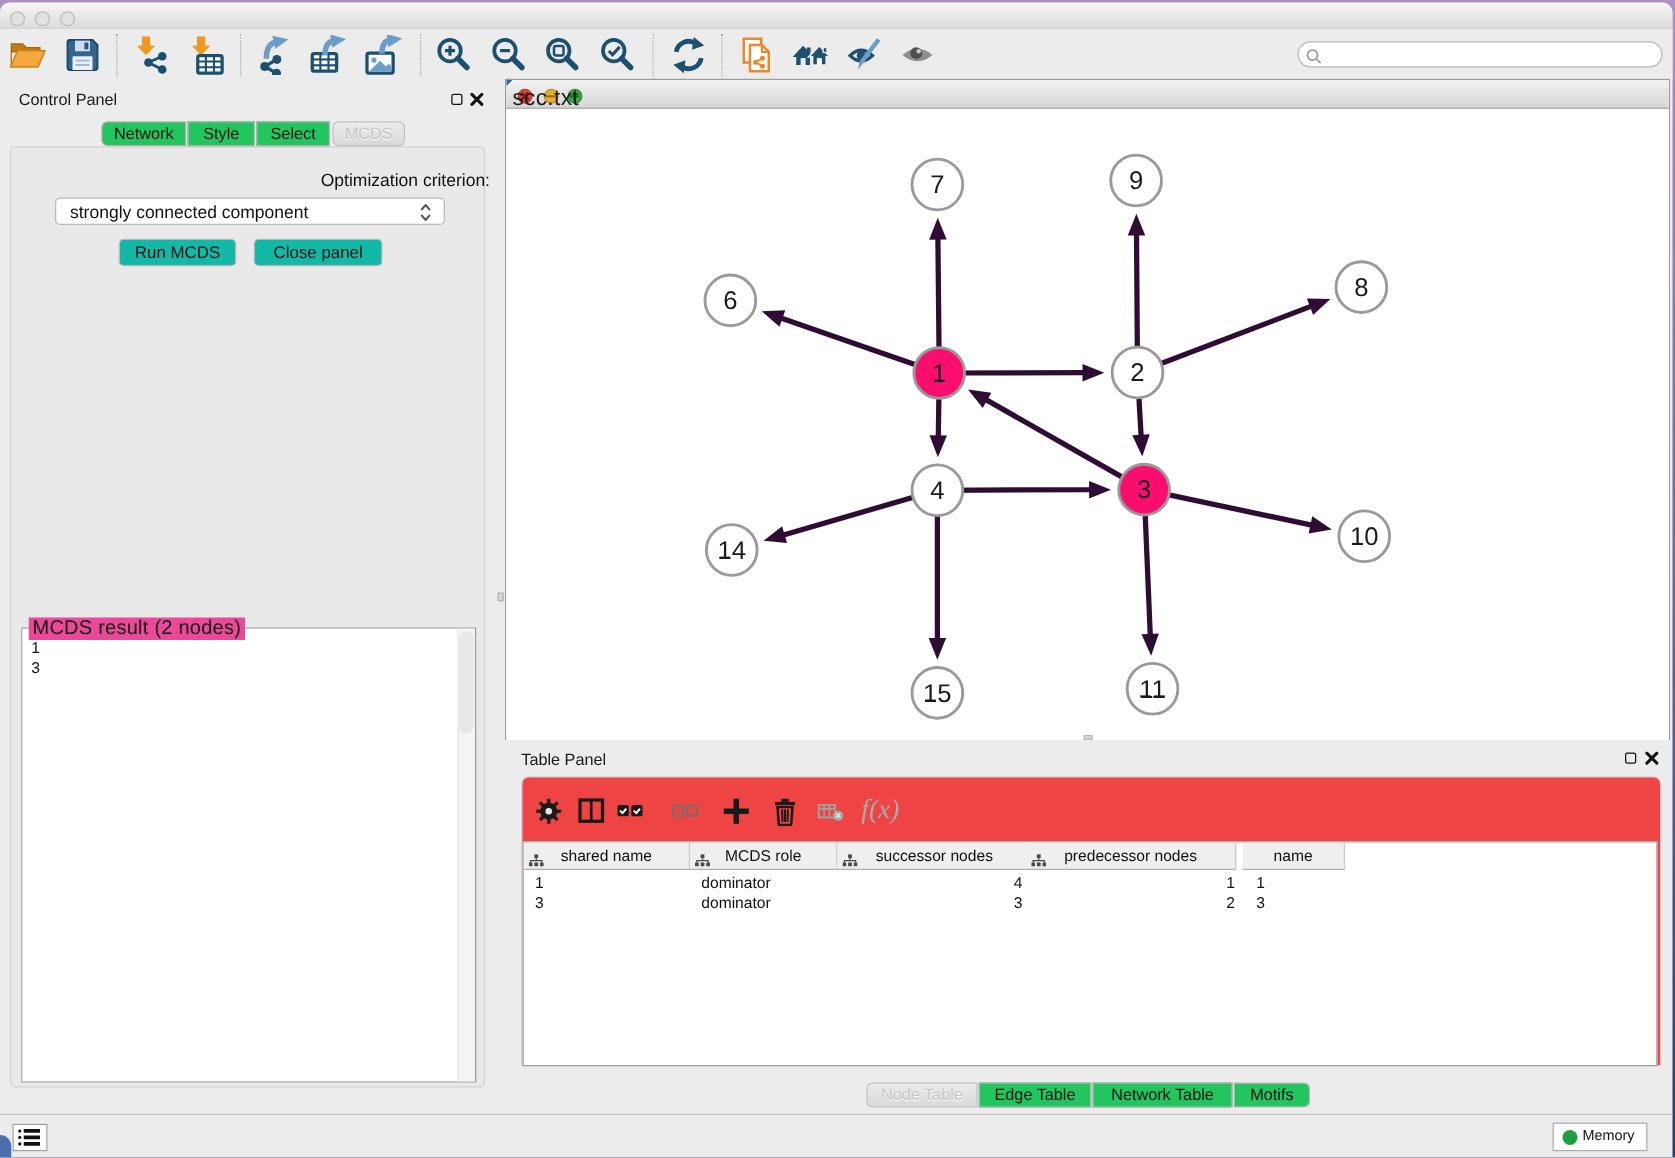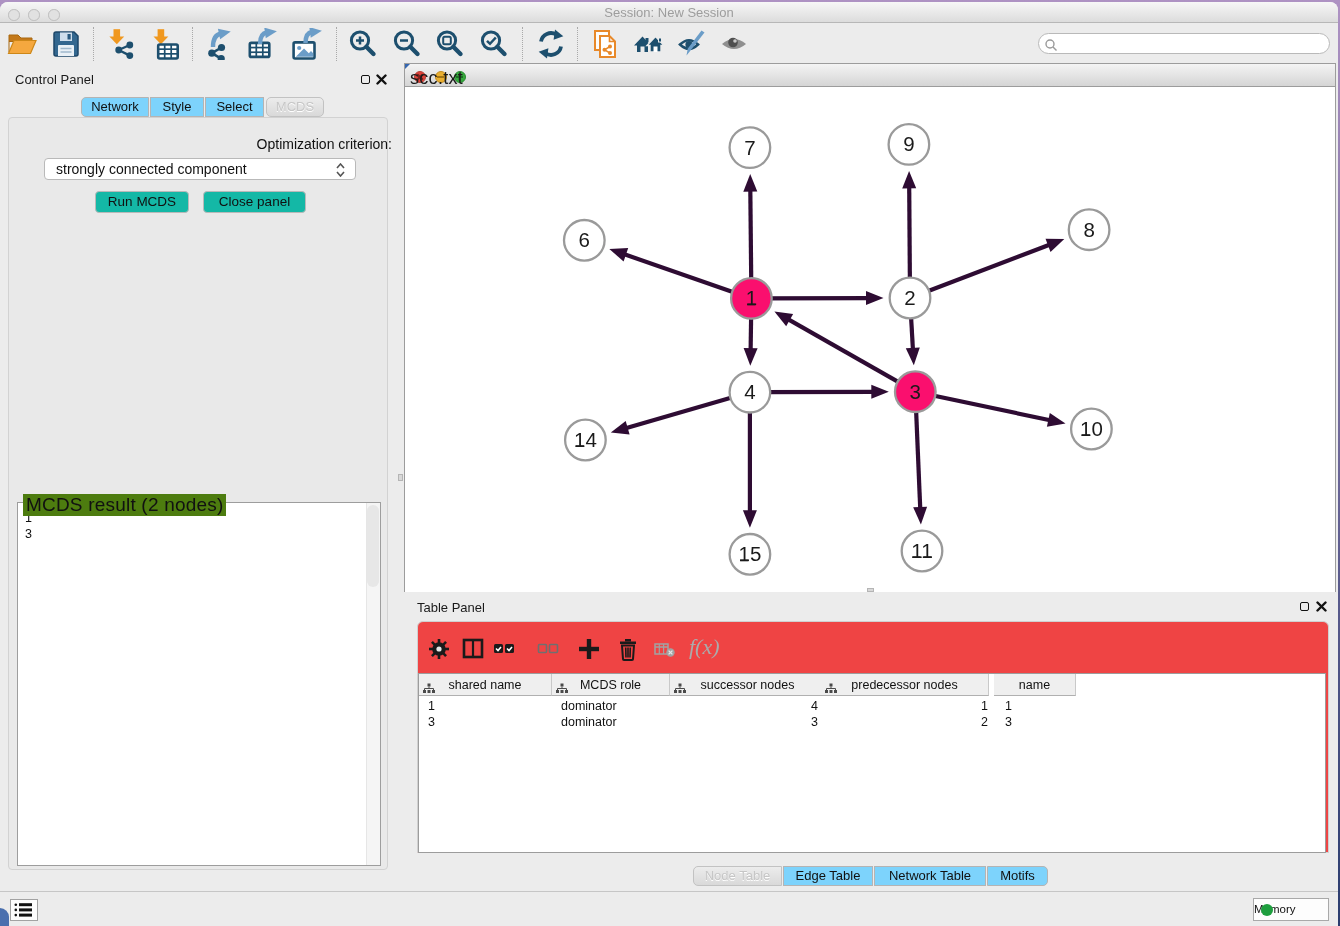--- a/index.html
+++ b/index.html
@@ -12,28 +12,28 @@
 
 #toolbar{position:absolute;left:0;top:21px;width:100%;height:41px;background:#ececec}
 .tbi{position:absolute;top:5px;width:32px;height:32px}
 .tsep{position:absolute;top:4px;height:34px;width:1px;border-left:1px dotted #a9a9a9}
 #searchbox{position:absolute;left:1038px;top:10px;width:292px;height:21px;background:#fff;border:1px solid #b9b9b9;border-radius:11px}
 #searchbox svg{position:absolute;left:4.5px;top:3.5px}
 
 #cp{position:absolute;left:3px;top:62px;width:389px;height:827px}
 #cptitle{position:absolute;left:12px;top:8px;font-size:13px;color:#1a1a1a}
 #cptabs{position:absolute;left:78px;top:33px;height:20px}
-.tabseg{position:absolute;top:0;height:20px;background:#7dd3fc;border:1px solid #b4b4b4;font-size:13px;text-align:center;color:#111;line-height:18px}
+.tabseg{position:absolute;top:0;height:20px;background:#22c55e;border:1px solid #b4b4b4;font-size:13px;text-align:center;color:#111;line-height:18px}
 .tabsel{background:linear-gradient(#ececec,#d9d9d9);color:#c6c6c6;text-shadow:0 1px 0 #fff;border-color:#c2c2c2}
 #cpbody{position:absolute;left:5px;top:53px;width:380px;height:753px;background:#e9e9e9;border:1px solid #d2d2d2;border-radius:4px}
 #optlabel{position:absolute;left:0;top:72px;width:100%;text-align:right;font-size:14px;color:#111}
 #optsel{position:absolute;left:41px;top:94px;width:312px;height:22px;background:#fff;border:1px solid #b9b9b9;border-radius:4px;font-size:14px;color:#111;line-height:20px;padding-left:11px}
 .btn{position:absolute;top:127px;height:22px;background:#14b8a6;border:1px solid #b9b9b9;border-radius:4px;font-size:13.5px;color:#111;text-align:center;line-height:20px}
 #mcdsbox{position:absolute;left:14px;top:438px;width:364px;height:364px;border:1px solid #9d9d9d}
-#mcdslegend{position:absolute;left:5px;top:-9px;background:#4d7c0f;font-size:19px;letter-spacing:0.2px;color:#111;padding:0 3px}
+#mcdslegend{position:absolute;left:5px;top:-9px;background:#ec4899;font-size:16px;letter-spacing:0.2px;color:#111;padding:0 3px}
 #mcdstext{position:absolute;left:0;top:0;width:362px;height:362px;background:#fff;font-size:12.5px;color:#111;padding:7px 0 0 7px;line-height:16px}
 #mcdssb{position:absolute;right:0;top:0;width:14px;height:362px;background:#f5f5f5;border-left:1px solid #e6e6e6}
 #mcdssbt{position:absolute;right:1px;top:2px;width:12px;height:82px;background:#e7e7e7;border-radius:6px}
 
 #netframe{position:absolute;left:404px;top:61px;width:932px;height:529px;border:1px solid #9c9c9c;background:#fff}
 #nettitle{position:absolute;left:0;top:0;width:100%;height:23px;background:linear-gradient(#f4f4f4,#d5d5d5);border-bottom:1px solid #9c9c9c}
 #nettitle span{position:absolute;top:4px;left:5px;width:100%;text-align:left;font-size:18px;color:#1a1a1a;font-weight:normal;letter-spacing:.3px}
 .mac{position:absolute;top:7px;width:12px;height:12px;border-radius:50%}
 #netcanvas{position:absolute;left:0;top:24px;width:930px;height:504px;background:#fff}
 #netcanvas text{font-size:20.5px;fill:#1a1a1a;text-anchor:middle}
@@ -42,31 +42,30 @@
 #tptitle{position:absolute;left:13px;top:4px;font-size:13px;color:#1a1a1a}
 #tpbody{position:absolute;left:13px;top:25px;width:912px;height:232px;background:#ef4444;border:1px solid #d0d0d0;border-radius:6px 6px 0 0}
 #tptools{position:absolute;left:0px;top:0;width:100%;height:44px}
 #tbl{position:absolute;left:0;top:51px;width:908px;height:180px;background:#fff;border:1px solid #9c9c9c}
 .th{position:absolute;top:0;height:22px;background:#efefef;border-right:1px solid #c9c9c9;border-bottom:1px solid #b0b0b0;font-size:12.5px;color:#111;text-align:center;line-height:22px}
 .td{position:absolute;font-size:12.5px;color:#111;height:16px;line-height:16px}
 #tptabs{position:absolute;left:289px;top:270px;height:20px}
 
 #status{position:absolute;left:0;top:889px;width:100%;height:35px;border-top:1px solid #c6c6c6}
 #listbtn{position:absolute;left:10px;top:7px;width:28px;height:22px;background:#fdfdfd;border:1px solid #a2a2a2}
-#membtn{position:absolute;right:9px;top:6px;width:76px;height:23px;background:#fdfdfd;border:1px solid #a9a9a9;font-size:11.5px;color:#111;line-height:21px;}
+#membtn{position:absolute;right:20px;top:6px;width:76px;height:23px;background:#fdfdfd;border:1px solid #a9a9a9;font-size:11.5px;color:#111;line-height:21px;padding-left:23px}
 #memdot{position:absolute;left:7px;top:5px;width:12px;height:12px;border-radius:50%;background:#1e9e3e}
 #cornerbl{position:absolute;left:0;bottom:0;width:9px;height:18px;background:#4a6fae;border-radius:0 9px 0 0}
 </style></head>
 <body>
 <div id="win">
   <div id="titlebar">
     <div class="tl" style="left:8px"></div>
     <div class="tl" style="left:28px"></div>
     <div class="tl" style="left:48px"></div>
-    <div id="ttext">Session: New Session</div>
   </div>
   <div id="toolbar">
     <div class="tsep" style="left:93px"></div>
       <div class="tsep" style="left:192px"></div>
       <div class="tsep" style="left:336px"></div>
       <div class="tsep" style="left:522px"></div>
       <div class="tsep" style="left:577px"></div>
       <svg class="tbi" style="left:6px" width="32" height="32" viewBox="0 0 32 32">
         <path d="M3 24 V7 h9 l3 3 h11 v3.5 H3" fill="#c4791a" stroke="#a96810" stroke-width="1"></path>
         <polygon points="2.5,25.5 8,12.5 30,12.5 24.5,25.5" fill="#f5a83f" stroke="#cd8718" stroke-width="1.2"></polygon>

